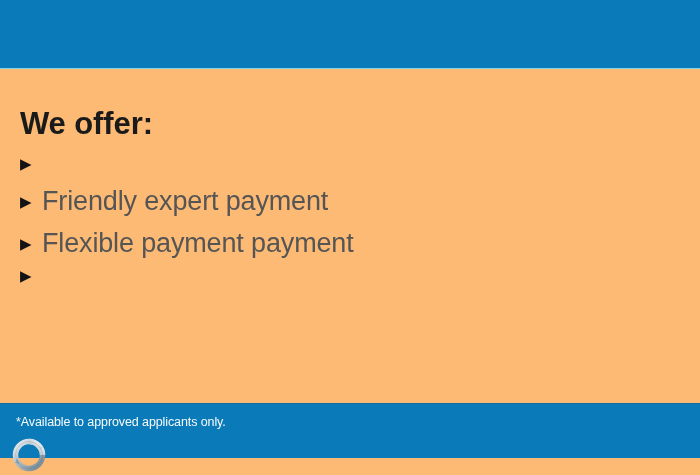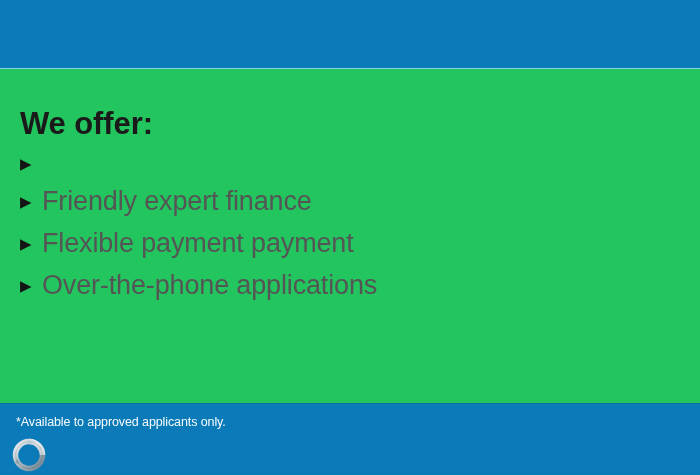--- a/index.html
+++ b/index.html
@@ -10,21 +10,21 @@
     width: 700px;
     height: 475px;
     background: #ffffff;
     font-family: "Liberation Sans", sans-serif;
     overflow: hidden;
   }
   .slide {
     position: relative;
     width: 700px;
     height: 475px;
-    background: #22c55e;
+    background: #fdba74;
     box-sizing: border-box;
   }
   
   .top-banner {
     position: absolute;
     left: 0;
     top: 0;
     width: 700px;
     height: 68px;
     background: #0A7AB8;
@@ -79,21 +79,21 @@
     color: #555555;
     line-height: 1.08;
     letter-spacing: -0.15px;
   }
   
   .footer {
     position: absolute;
     left: 0;
     top: 403px;
     width: 700px;
-    height: 72px;
+    height: 55px;
     background: #0A7AB8;
   }
   .footer-edge {
     position: absolute;
     left: 0;
     top: 0;
     width: 700px;
     height: 1px;
     background: #0c6d9f;
   }
@@ -128,31 +128,30 @@
     <h1 class="page-title">We offer:</h1>
 
     <ul class="bullet-list">
 
       <li class="bullet-item">
         <span class="bullet-marker">▶</span>
       </li>
 
       <li class="bullet-item">
         <span class="bullet-marker">▶</span>
-        <span class="bullet-text">Friendly expert finance</span>
+        <span class="bullet-text">Friendly expert payment</span>
       </li>
 
       <li class="bullet-item">
         <span class="bullet-marker">▶</span>
         <span class="bullet-text">Flexible payment payment</span>
       </li>
 
       <li class="bullet-item">
         <span class="bullet-marker">▶</span>
-        <span class="bullet-text">Over-the-phone applications</span>
       </li>
 
     </ul>
   </div>
 
   <div class="footer">
     <div class="footer-edge"></div>
 
     <div class="footnote">*Available to approved applicants only.</div>
 

